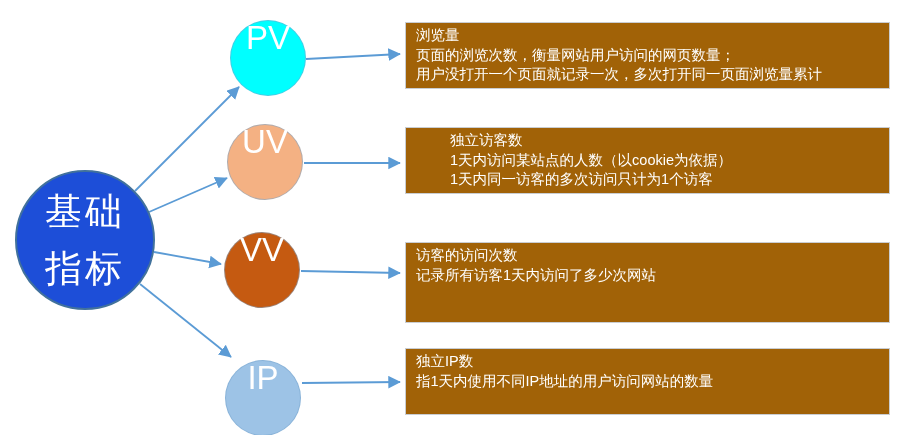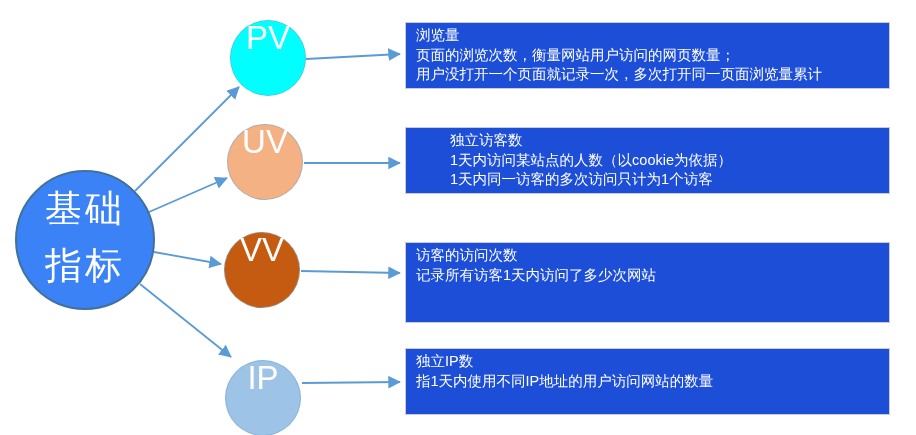--- a/index.html
+++ b/index.html
@@ -23,21 +23,21 @@
     display:flex;justify-content:center;
     color:#ffffff;font-size:33px;line-height:33px;
   }
   .c0{left:230px;top:20px;}
   .c1{left:227px;top:124px;}
   .c2{left:224px;top:232px;}
   .c3{left:225px;top:360px;}
 
   .desc-box{
     position:absolute;left:405px;width:485px;box-sizing:border-box;
-    background:#1d4ed8;border:1px solid #c9cdd2;color:#ffffff;
+    background:#a16207;border:1px solid #c9cdd2;color:#ffffff;
     font-size:14.5px;line-height:19.5px;padding:3px 10px;
   }
   .b0{top:22px;min-height:67px;}
   .b1{top:127px;min-height:67px;padding-left:44px;}
   .b2{top:242px;min-height:81px;}
   .b3{top:348px;min-height:67px;}
 </style>
 </head>
 <body>
 
@@ -52,21 +52,21 @@
     <line class="arrow" x1="135" y1="191" x2="239" y2="87" marker-end="url(#ah)"></line>
     <line class="arrow" x1="149" y1="212" x2="227" y2="178" marker-end="url(#ah)"></line>
     <line class="arrow" x1="154" y1="252" x2="221" y2="264" marker-end="url(#ah)"></line>
     <line class="arrow" x1="140" y1="284" x2="231" y2="357" marker-end="url(#ah)"></line>
     <line class="arrow" x1="306" y1="59" x2="400" y2="54" marker-end="url(#ah)"></line>
     <line class="arrow" x1="304" y1="163" x2="400" y2="163" marker-end="url(#ah)"></line>
     <line class="arrow" x1="301" y1="271" x2="400" y2="273" marker-end="url(#ah)"></line>
     <line class="arrow" x1="302" y1="383" x2="400" y2="382" marker-end="url(#ah)"></line>
   </svg>
 
-  <div class="root-circle" style="background-color: #3b82f6; font-family: Liberation Mono, monospace;">
+  <div class="root-circle" style="background-color: #1d4ed8;">
     <span>基础</span>
     <span>指标</span>
   </div>
 
   <div class="metric-circle c0" style="background-color: rgb(0, 255, 255);">
     <span>PV</span>
   </div>
   <div class="metric-circle c1" style="background-color: rgb(244, 177, 131);">
     <span>UV</span>
   </div>

